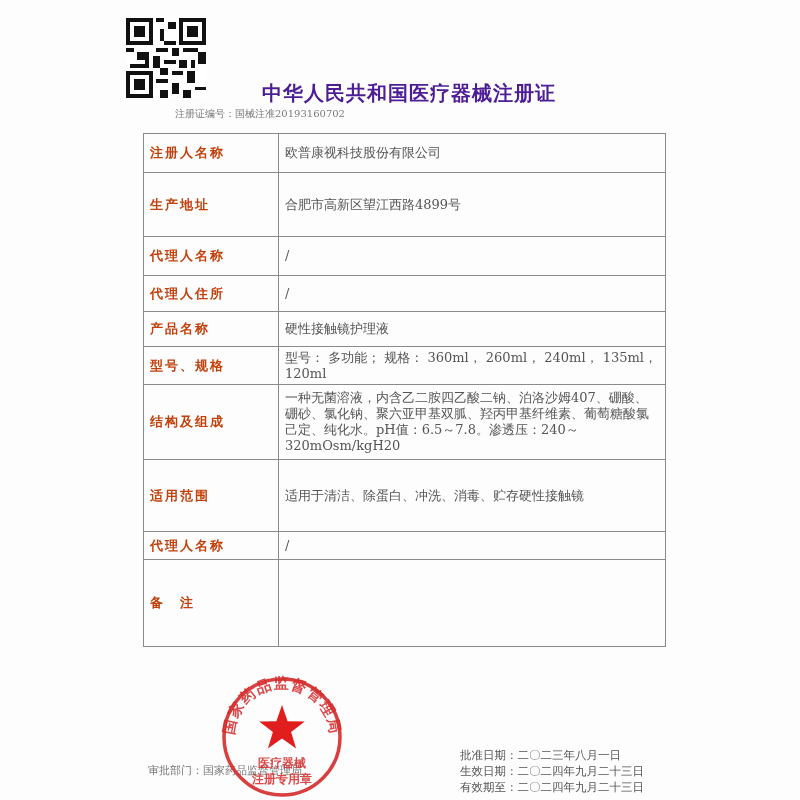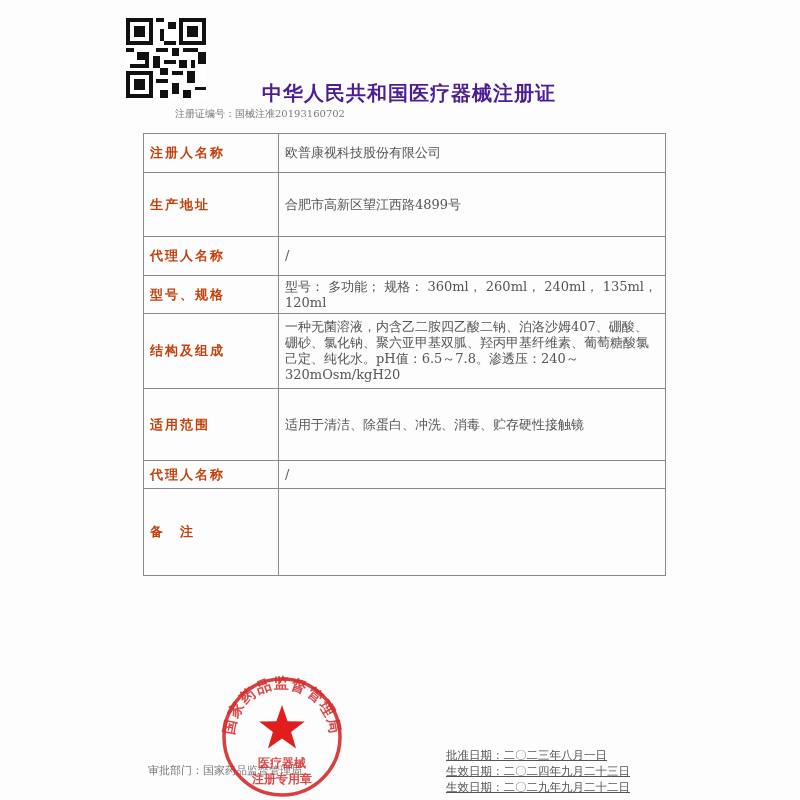--- a/index.html
+++ b/index.html
@@ -27,21 +27,21 @@
   table.cert td.lab {
     width:122px; text-align:left; font-weight:bold;
     font-family:"DejaVu Sans","Liberation Sans",sans-serif; font-size:13px; color:#c2410c;
     letter-spacing:2px;
   }
   table.cert td.val { color:#555; line-height:16px; }
   .footer-left {
     position:absolute; left:148px; top:747px; font-size:11px; color:#777;margin-top:16px;
   }
   .footer-right {
-    position:absolute; left:446px; top:747px; font-size:11.5px; color:#555; line-height:16px;text-decoration:underline;
+    position:absolute; left:460px; top:747px; font-size:11.5px; color:#555; line-height:16px;
   }
   .footer-right div { white-space:nowrap; }
   .stamp {
     position:absolute; left:220px; top:675px; width:124px; height:124px;
   }
 </style>
 </head>
 <body>
 
 <svg class="qr" viewBox="0 0 21 21" shape-rendering="crispEdges">
@@ -95,20 +95,28 @@
     <td class="val">欧普康视科技股份有限公司</td>
   </tr>
   <tr style="height:64px">
     <td class="lab">生产地址</td>
     <td class="val">合肥市高新区望江西路4899号</td>
   </tr>
   <tr style="height:39px">
     <td class="lab">代理人名称</td>
     <td class="val">/</td>
   </tr>
+  <tr style="height:36px">
+    <td class="lab">代理人住所</td>
+    <td class="val">/</td>
+  </tr>
+  <tr style="height:35px">
+    <td class="lab">产品名称</td>
+    <td class="val">硬性接触镜护理液</td>
+  </tr>
   <tr style="height:38px">
     <td class="lab">型号、规格</td>
     <td class="val">型号： 多功能； 规格： 360ml， 260ml， 240ml， 135ml， 120ml</td>
   </tr>
   <tr style="height:75px">
     <td class="lab">结构及组成</td>
     <td class="val">一种无菌溶液，内含乙二胺四乙酸二钠、泊洛沙姆407、硼酸、硼砂、氯化钠、聚六亚甲基双胍、羟丙甲基纤维素、葡萄糖酸氯己定、纯化水。pH值：6.5～7.8。渗透压：240～320mOsm/kgH20</td>
   </tr>
   <tr style="height:72px">
     <td class="lab">适用范围</td>
@@ -125,21 +133,21 @@
 </tbody>
   </table>
 
 <div class="footer-left">
   <span>审批部门：</span><span>国家药品监督管理局</span>
 </div>
 
 <div class="footer-right">
   <div>批准日期：二〇二三年八月一日</div>
   <div>生效日期：二〇二四年九月二十三日</div>
-  <div>生效日期：二〇二九年九月二十二日</div>
+  <div>有效期至：二〇二四年九月二十三日</div>
 </div>
 
 <svg class="stamp" viewBox="0 0 124 124">
   <defs>
     <path id="ringpath" d="M 17 78 A 48 48 0 1 1 107 78"></path>
   </defs>
   <circle cx="62" cy="62" r="58" fill="none" stroke="#d42a2a" stroke-width="3.5" opacity="0.9"></circle>
   <text font-family="DejaVu Sans, sans-serif" font-size="15" font-weight="bold" fill="#d42a2a" opacity="0.85" letter-spacing="1.5">
     <textPath href="#ringpath" startOffset="50%" text-anchor="middle">国家药品监督管理局</textPath>
   </text>

